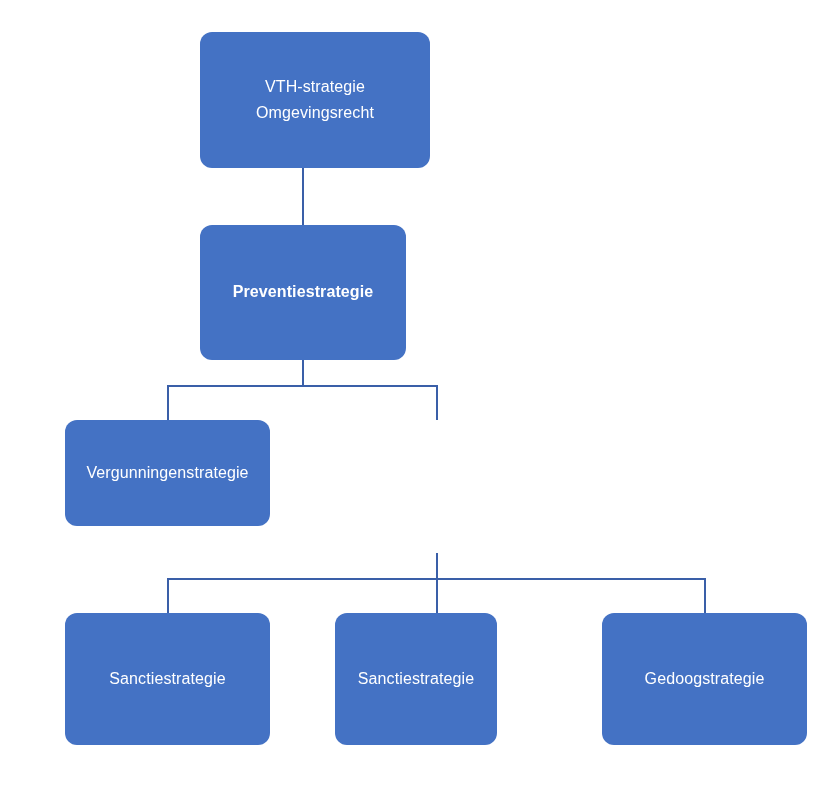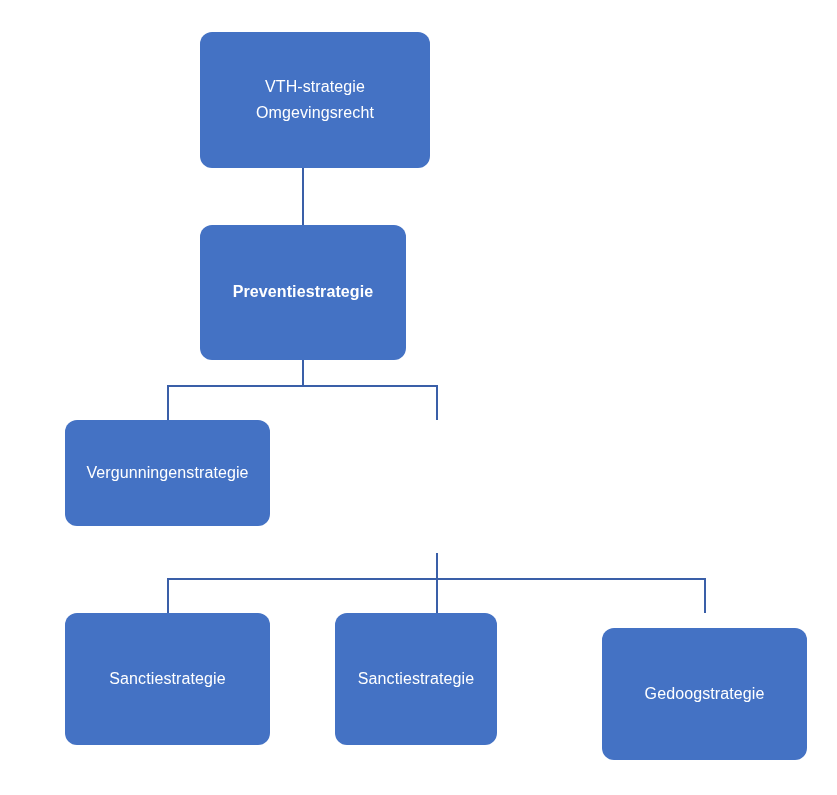--- a/index.html
+++ b/index.html
@@ -79,17 +79,17 @@
 
 
   <div class="node" style="left:65px; top:613px; width:205px; height:132px;">
     <span class="node-label">Sanctiestrategie</span>
   </div>
 
   <div class="node" style="left:335px; top:613px; width:162px; height:132px;">
     <span class="node-label">Sanctiestrategie</span>
   </div>
 
-  <div class="node" style="left:602px; top:613px; width:205px; height:132px;margin-top:15px;">
+  <div class="node" style="left:602px; top:613px; width:205px; height:132px;">
     <span class="node-label">Gedoogstrategie</span>
   </div>
 
 </div>
 
 </body></html>

